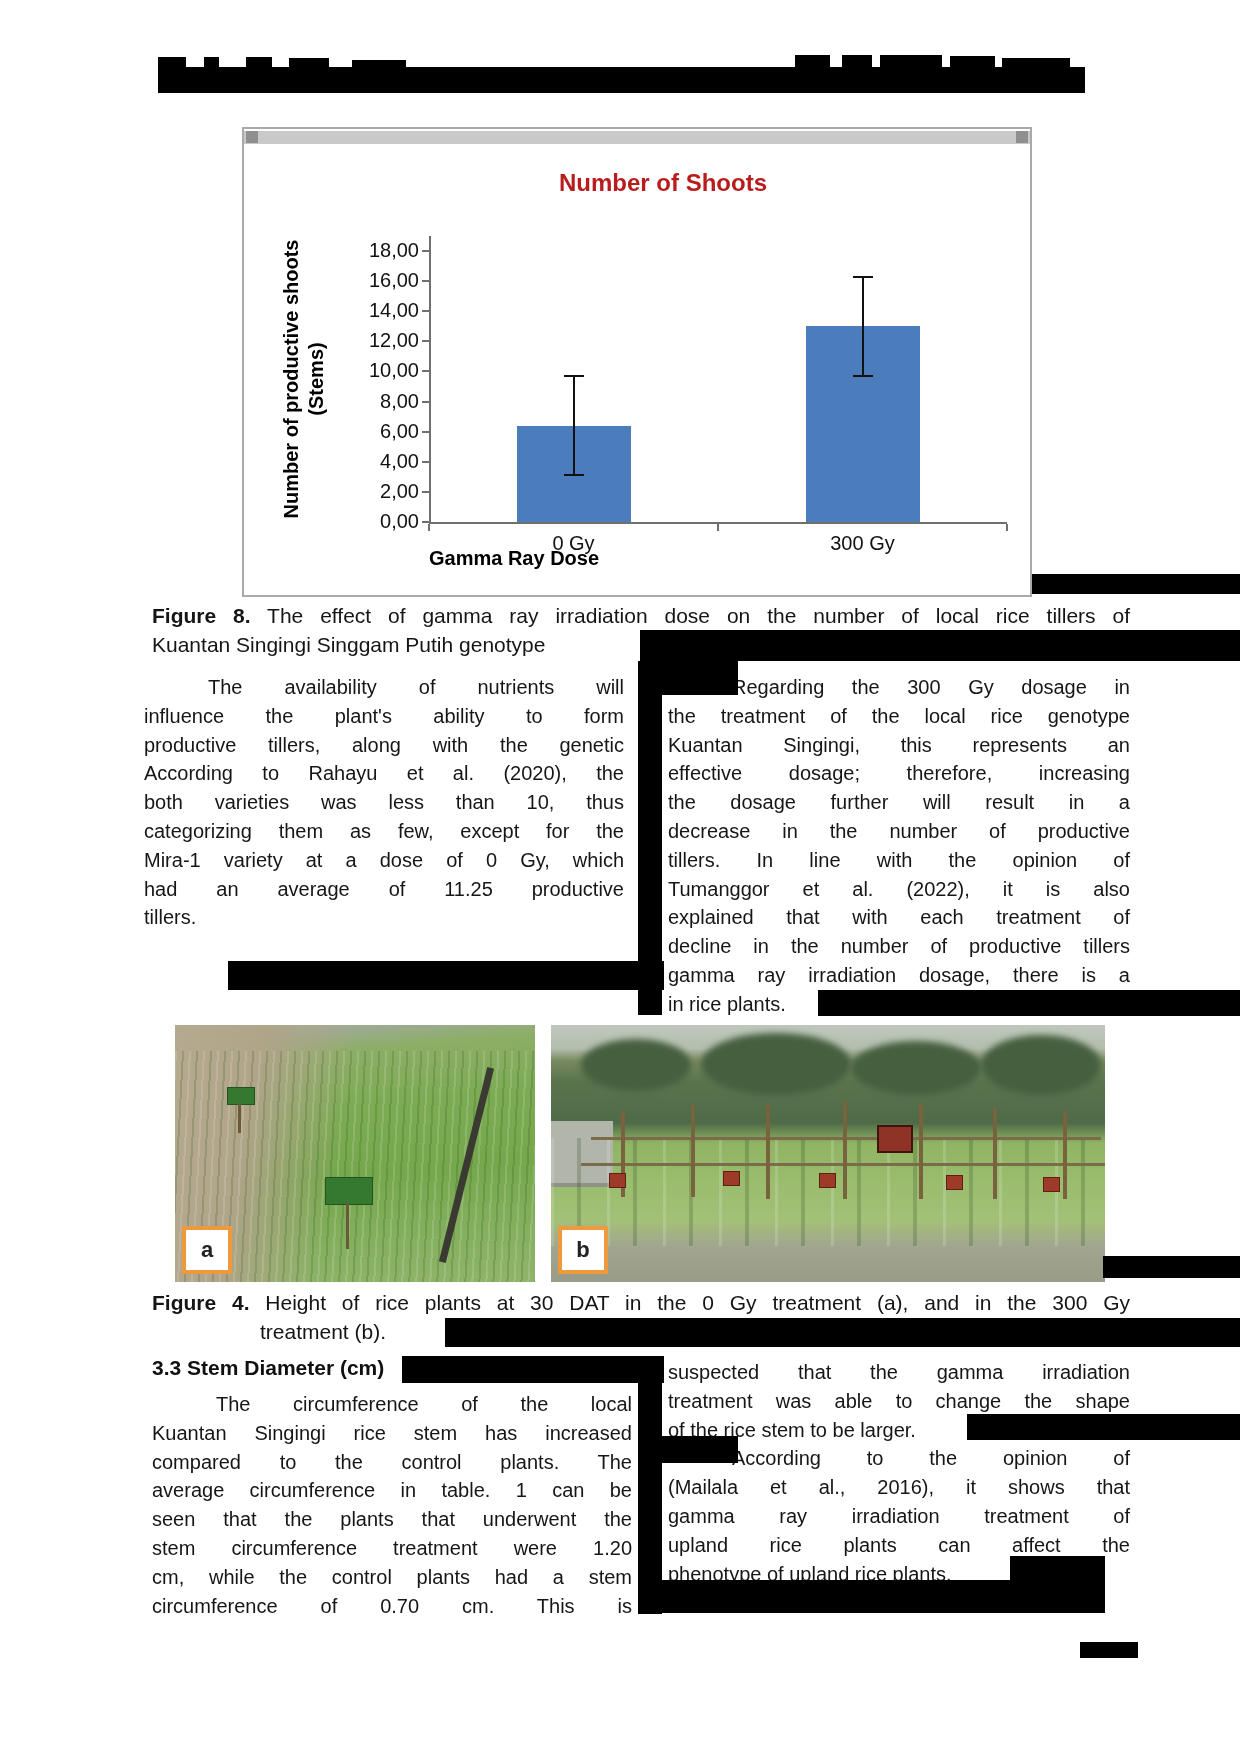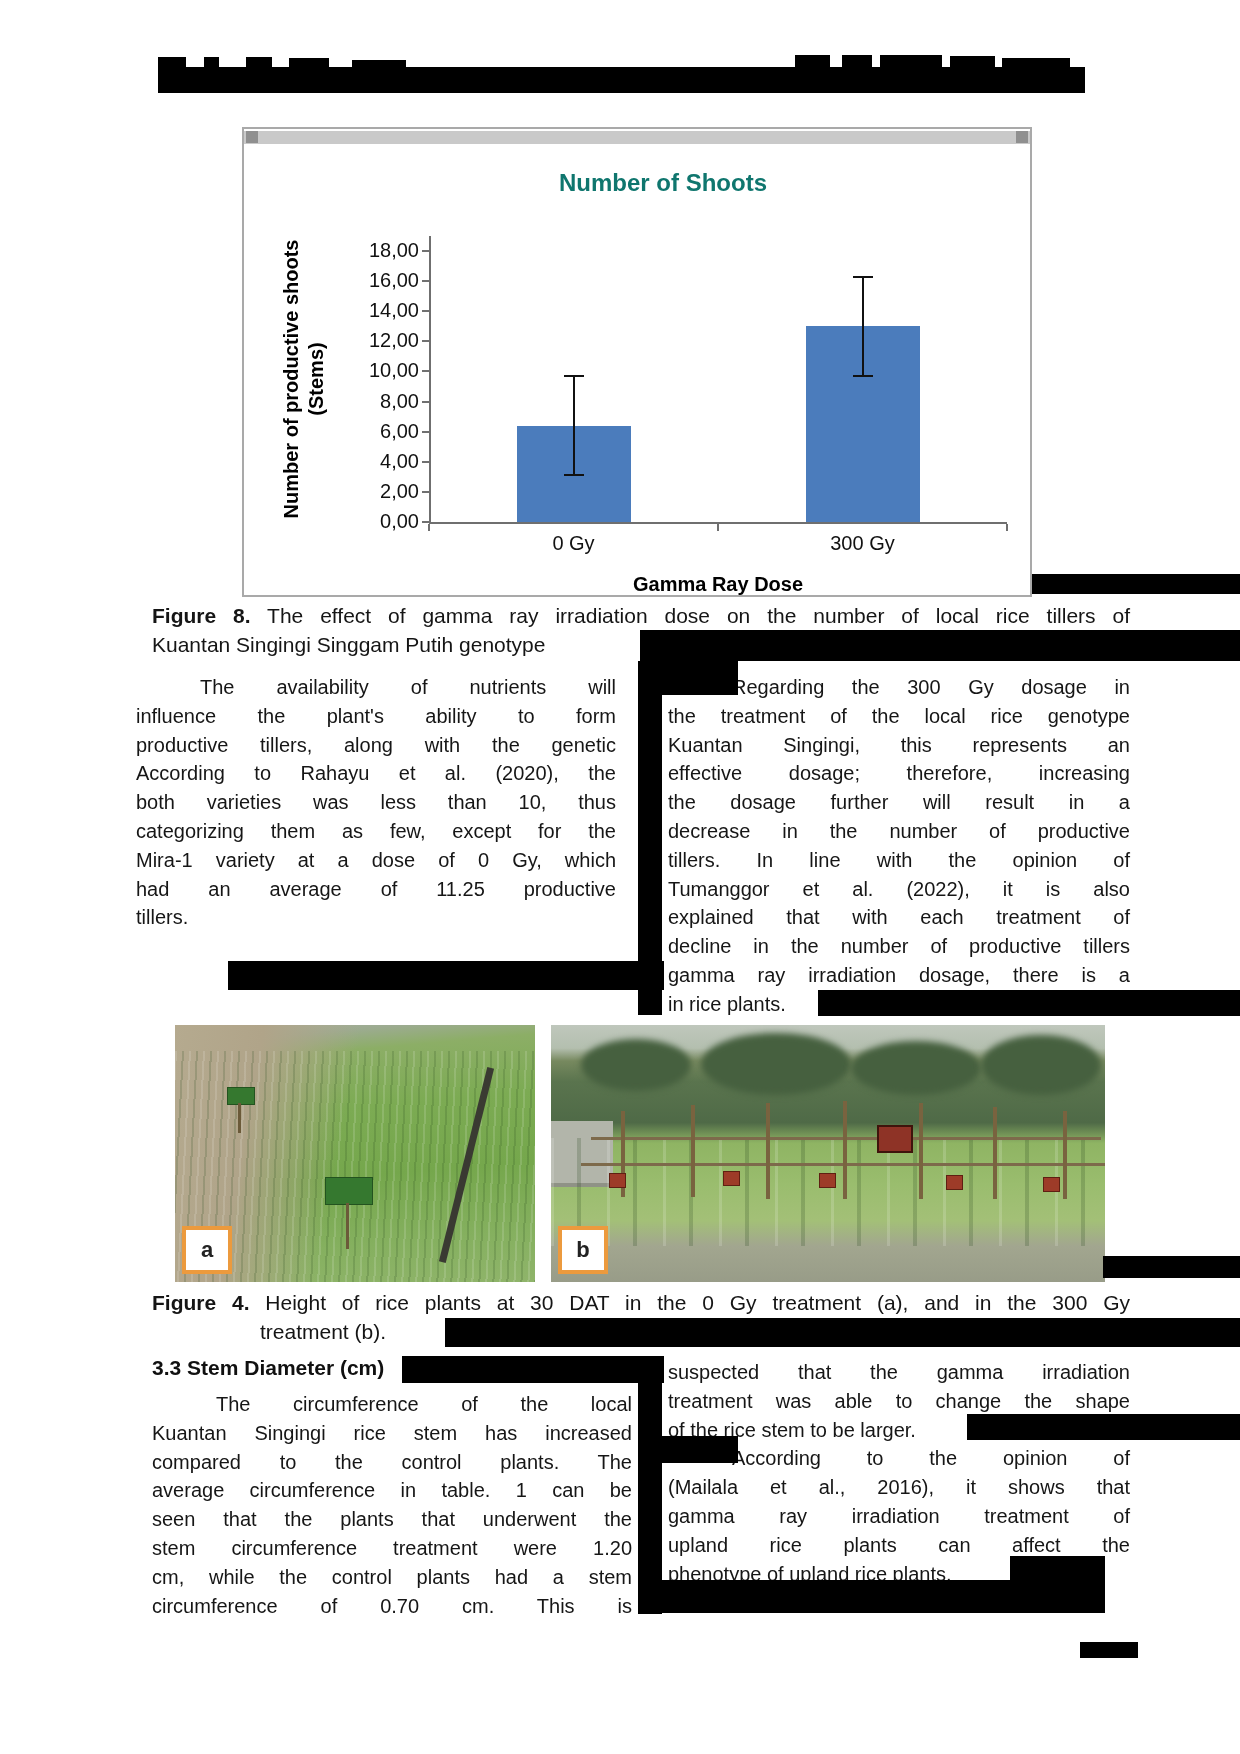--- a/index.html
+++ b/index.html
@@ -15,31 +15,31 @@
   .cap{position:absolute;font-size:21px;line-height:29px;color:#151515;}
   .cap .b{font-weight:bold;}
   .cap.j{text-align:justify;text-align-last:justify;}
   .h33{position:absolute;font-size:21px;font-weight:bold;color:#101010;}
   
   #chart-box{position:absolute;left:242px;top:127px;width:790px;height:470px;
              background:#fff;border:2px solid #a9a9a9;box-sizing:border-box;z-index:5;}
   #chart-strip{position:absolute;left:0;top:2px;width:786px;height:13px;background:#c9c9c9;}
   .handle{position:absolute;width:12px;height:12px;background:#8f8f8f;top:2px;}
   #chart-title{position:absolute;left:130px;top:40px;width:578px;text-align:center;
-               font-size:24px;font-weight:bold;color:#0f766e;}
+               font-size:24px;font-weight:bold;color:#b91c1c;}
   .axis{position:absolute;background:#6f6f6f;}
   .ylab{position:absolute;width:80px;text-align:right;font-size:20px;color:#111;}
   .ytick{position:absolute;width:7px;height:2px;background:#6f6f6f;}
   .xtick{position:absolute;width:2px;height:7px;background:#6f6f6f;}
   .bar{position:absolute;background:#4b7cbc;}
   .err-line{position:absolute;width:2px;background:#111;}
   .err-cap{position:absolute;width:20px;height:2px;background:#111;}
   .xlab{position:absolute;width:140px;text-align:center;font-size:20px;color:#111;}
-  #xaxis-title{position:absolute;left:185px;top:418px;width:578px;text-align:center;
-               font-size:20px;font-weight:bold;color:#000;margin-top:26px;}
+  #xaxis-title{position:absolute;left:185px;top:418px;width:578px;
+               font-size:20px;font-weight:bold;color:#000;}
   #yaxis-title{position:absolute;left:-94px;top:224px;width:310px;height:52px;
                transform:rotate(-90deg);text-align:center;font-size:20px;font-weight:bold;
                color:#000;line-height:25px;}
   
   .photo{position:absolute;top:1025px;height:257px;overflow:hidden;z-index:4;}
   #photo-a{left:175px;width:360px;background:linear-gradient(175deg,#a9b2a2 0%,#9cab90 7%,#8cae66 14%,#7cab53 34%,#75a74c 58%,#85b05f 82%,#8fb46a 100%);}
   #photo-b{left:551px;width:554px;background:linear-gradient(180deg,#bfc7bc 0%,#b4bfaf 9%,#77895f 14%,#5a744e 22%,#4f6a47 38%,#8fb463 46%,#9abd6e 62%,#a3c077 76%,#a2a68f 86%,#989c88 100%);}
   .photo-label{position:absolute;left:7px;top:201px;width:50px;height:48px;background:#fff;
                border:4px solid #ec9a3d;box-sizing:border-box;display:flex;align-items:center;
                justify-content:center;font-size:22px;font-weight:bold;color:#222;z-index:6;}
@@ -125,21 +125,21 @@
         <div class="xlab" style="left:548.5px;top:403px;">300 Gy</div>
       </div>
     <div id="xaxis-title">Gamma Ray Dose</div>
   </div>
 
   <div class="cap j" style="left:152px;top:601px;width:978px;">
     <span class="b">Figure  8.</span><span> The effect of gamma ray irradiation dose on the number of local rice tillers of</span>
   </div>
   <div class="cap" style="left:152px;top:630px;width:978px;">Kuantan Singingi Singgam Putih genotype</div>
 
-  <div class="col" style="left:136px;top:673px;width:480px;" id="col-top-left">
+  <div class="col" style="left:144px;top:673px;width:480px;" id="col-top-left">
       <div class="tl j ind">The availability of nutrients will</div>
       <div class="tl j">influence the plant's ability to form</div>
       <div class="tl j">productive tillers, along with the genetic</div>
       <div class="tl j">According to Rahayu et al. (2020), the</div>
       <div class="tl j">both varieties was less than 10, thus</div>
       <div class="tl j">categorizing them as few, except for the</div>
       <div class="tl j">Mira-1 variety at a dose of 0 Gy, which</div>
       <div class="tl j">had an average of 11.25 productive</div>
       <div class="tl">tillers.</div>
     </div>

